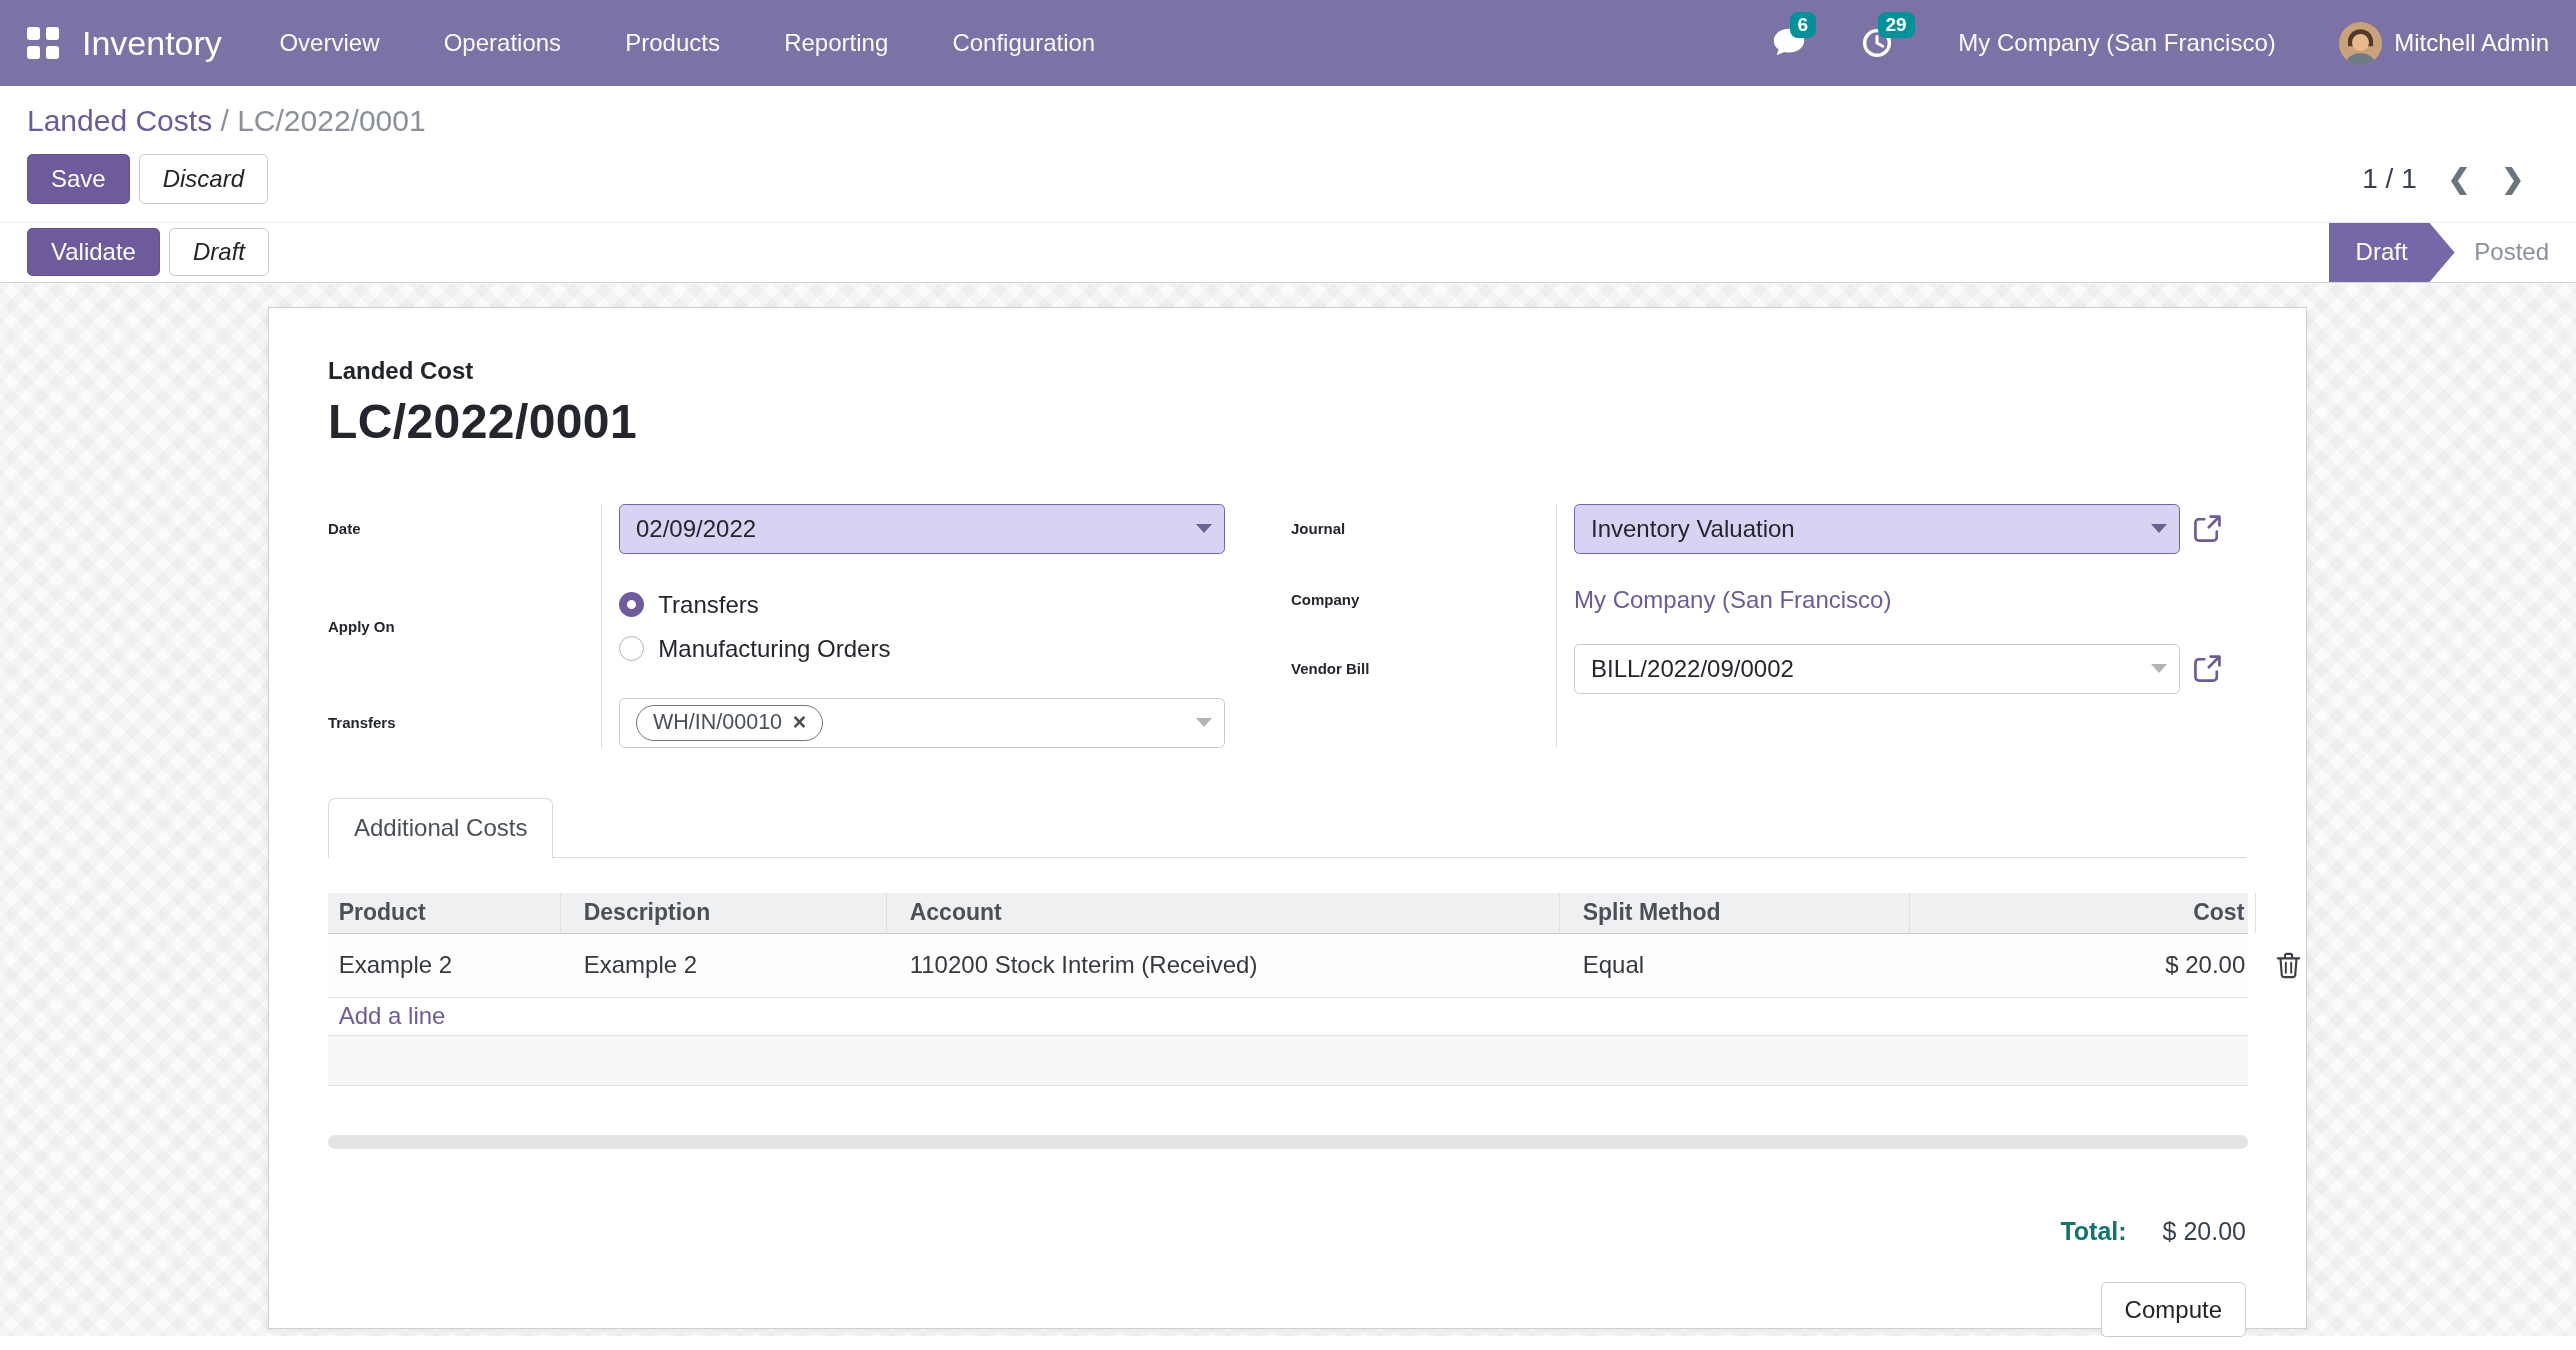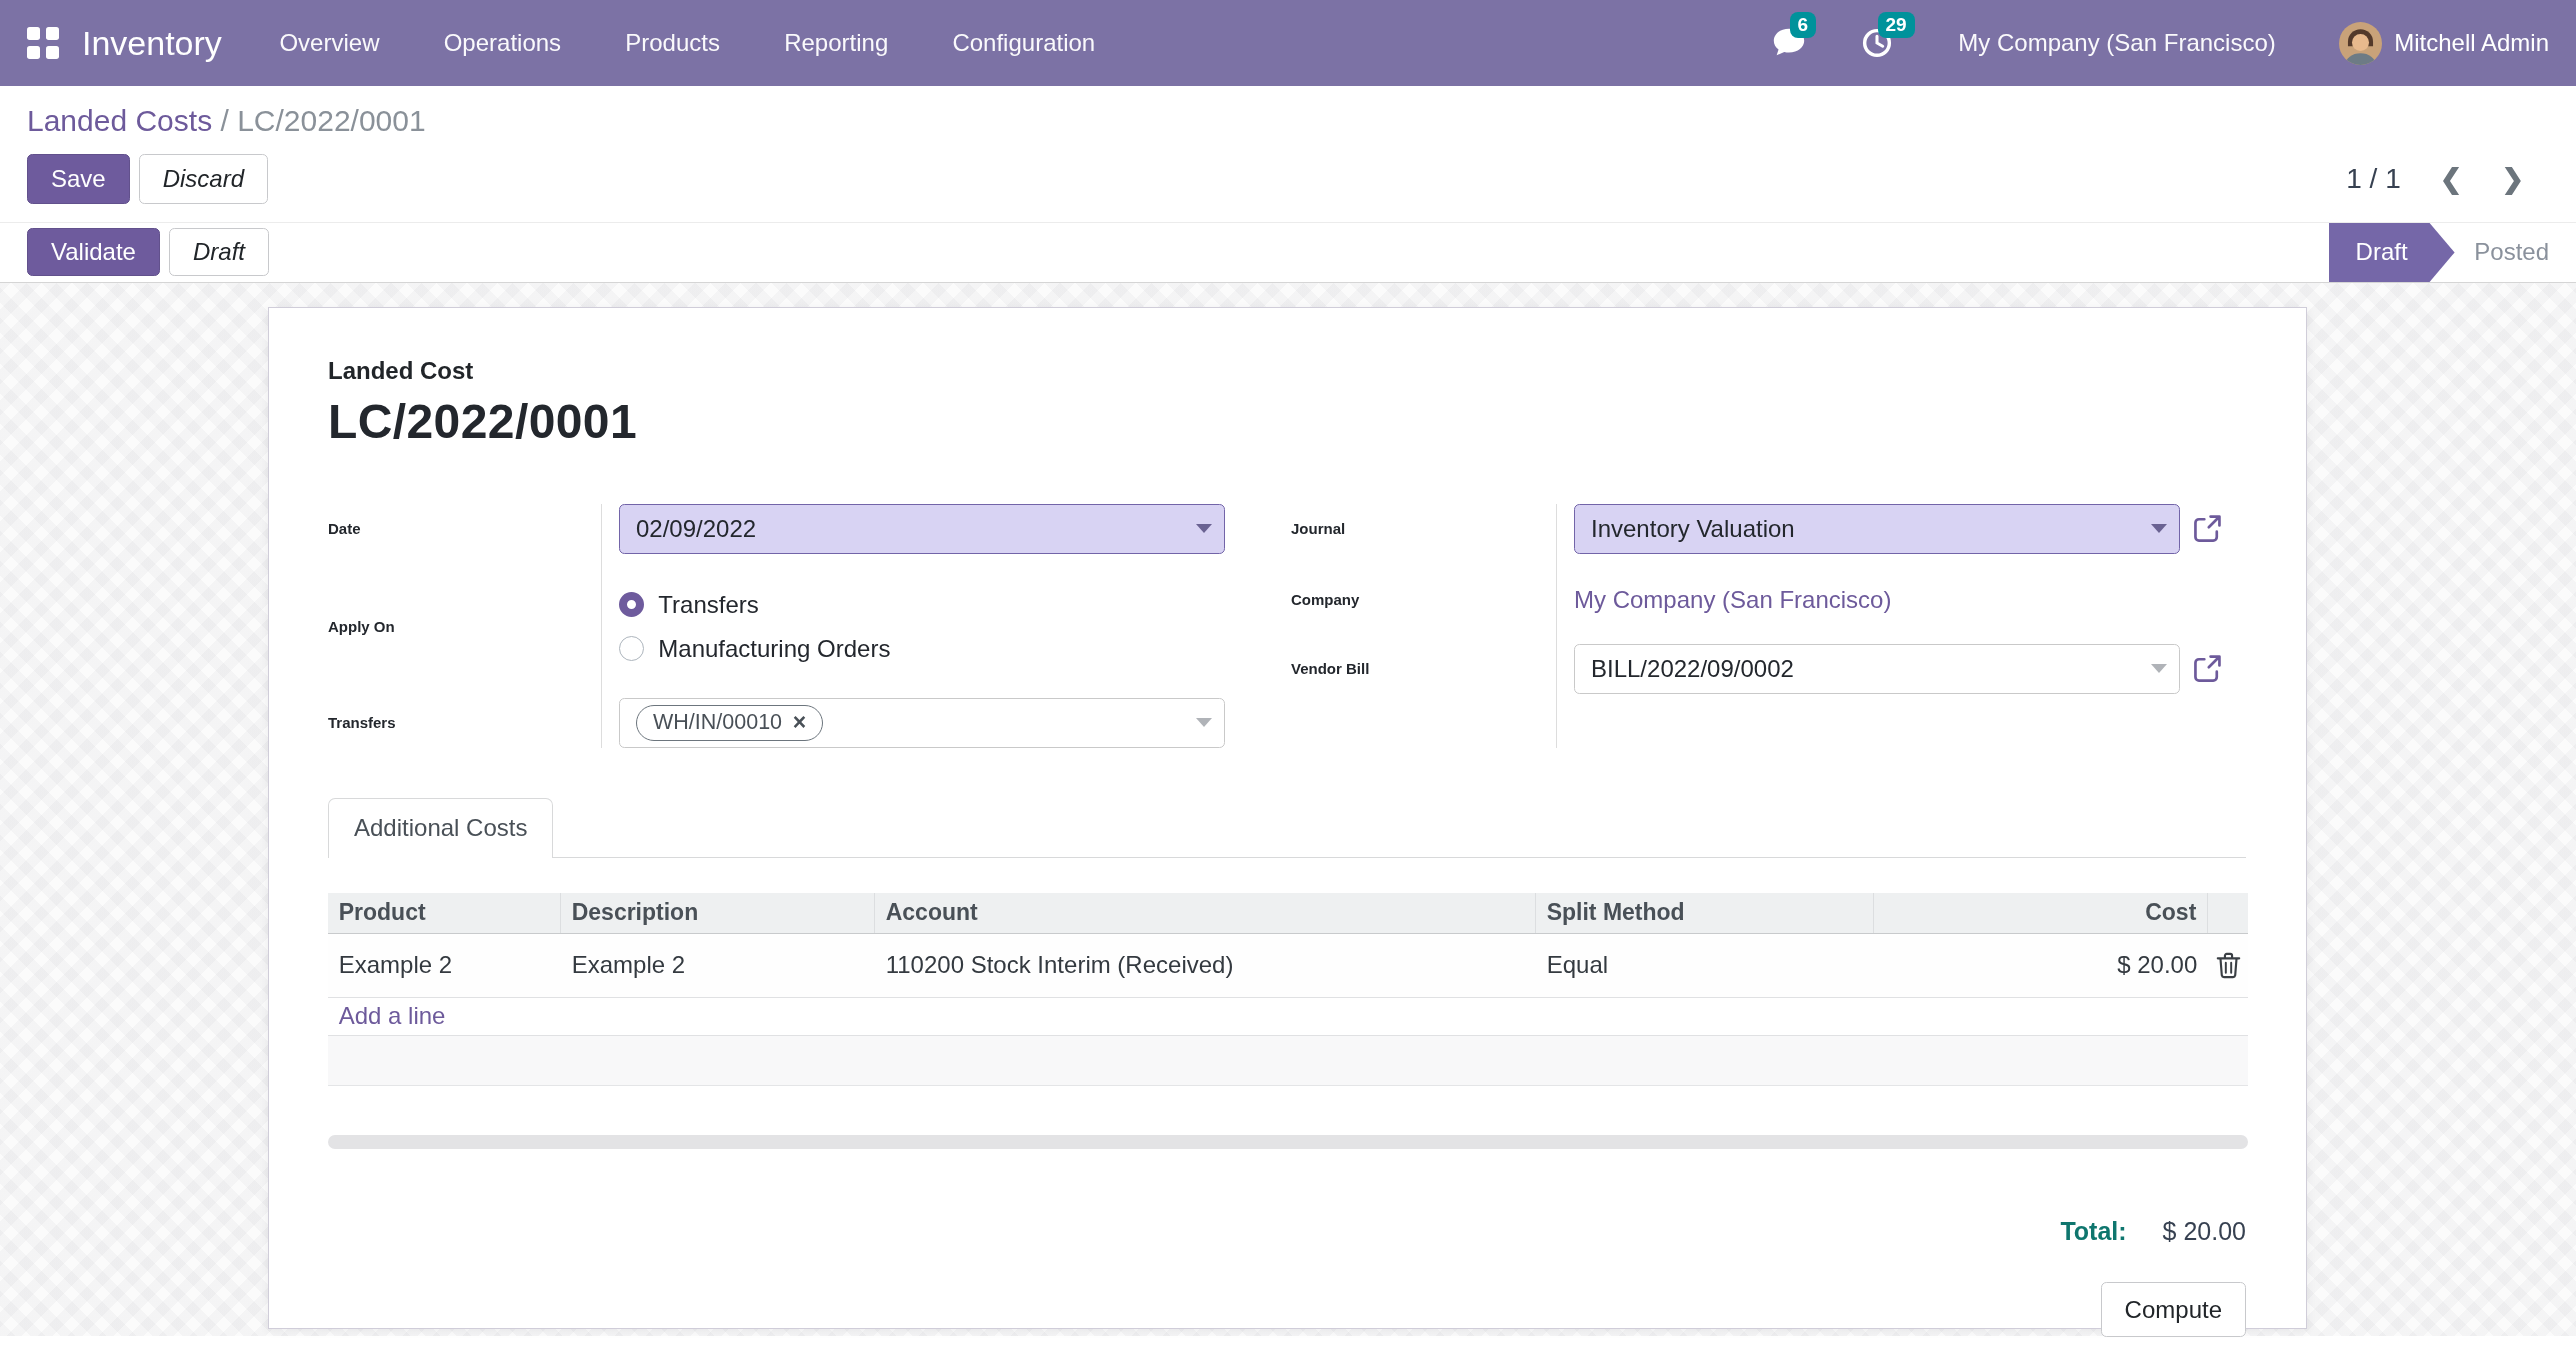--- a/index.html
+++ b/index.html
@@ -24,21 +24,21 @@
   
   .control-panel { background:#fff; padding:12.5px 27px 18px 27px; }
   .breadcrumb { font-size:30px; margin:5.4px 0 16px 0; }
   .breadcrumb .parent { color:#6D5A9B; cursor:pointer; }
   .breadcrumb .sep, .breadcrumb .current { color:#8a9199; }
   .cp-row { display:flex; align-items:center; }
   .btn { font-size:24px; border-radius:5.4px; height:50px; padding:0 23px; cursor:pointer; border:0.9px solid transparent; background:#fff; }
   .btn-primary { background:#6E5B9D; border-color:#62518c; color:#fff; }
   .btn-default { border-color:#c8c9cc; color:#212529; }
   .btn + .btn { margin-left:9px;font-style:italic; }
-  .pager { margin-left:auto; display:flex; align-items:center; gap:39px; margin-right:25px; }
+  .pager { margin-left:auto; display:flex; align-items:center; gap:31px; margin-right:25px; }
   .pager .count { font-size:28px; color:#374151; }
   .pager .chev { font-size:27px; color:#6c757d; cursor:pointer; font-weight:bold; }
 
   
   .statusbar { height:61px; background:#fff; border-top:0.9px solid #ececec; border-bottom:0.9px solid #d5d5d5;
     display:flex; align-items:center; padding-left:27px; }
   .statusbar .btn { height:48px; }
   .stages { margin-left:auto; display:flex; align-items:stretch; height:100%; }
   .stage-active { background:#7567A8; color:#fff; font-size:24px; display:flex; align-items:center;
     padding:0 47px 0 27px; clip-path:polygon(0 0, calc(100% - 25px) 0, 100% 50%, calc(100% - 25px) 100%, 0 100%); cursor:pointer; }
@@ -94,21 +94,21 @@
   .mt-company { margin:32px 0 30px 0; }
 
   
   .tabs { display:flex; align-items:flex-end; border-bottom:0.9px solid #d8d9da; margin-top:50px; height:60px; }
   .tab-active { font-size:24px; color:#495057; background:#fff; border:0.9px solid #d8d9da; border-bottom:none;
     border-radius:7.2px 7.2px 0 0; height:60px; display:flex; align-items:center; padding:0 25px; position:relative; top:0.9px; cursor:pointer; }
   .tab-inactive { font-size:24px; color:#6D5A9B; padding:0 29px; height:60px; display:flex; align-items:center; cursor:pointer; }
 
   
   .table { margin-top:35px; width:1920px; }
-  .thead, .trow { display:grid; grid-template-columns:233px 314px 661px 338px 334px 41px; }
+  .thead, .trow { display:grid; grid-template-columns:233px 314px 661px 338px 334px 41px;gap:12px; }
   .thead { background:#eef0f1; border-bottom:0.9px solid #c8cacc; height:41px; }
   .th { font-size:23px; font-weight:bold; color:#495057; display:flex; align-items:center; padding:0 10.7px;
     border-right:0.9px solid #dcdee0; cursor:pointer; }
   .th:last-child, .th.no-sep { border-right:none; }
   .th-right { justify-content:flex-end; }
   .trow { height:64px; background:#fefefe; border-bottom:0.9px solid #e0e1e3; }
   .td { font-size:24px; color:#343a40; display:flex; align-items:center; padding:0 10.7px; cursor:pointer; }
   .td-right { justify-content:flex-end; }
   .td-icon { justify-content:center; padding:0; }
   .add-line { height:38px; display:flex; align-items:center; padding:0 10.7px; border-bottom:0.9px solid #e0e1e3; }

